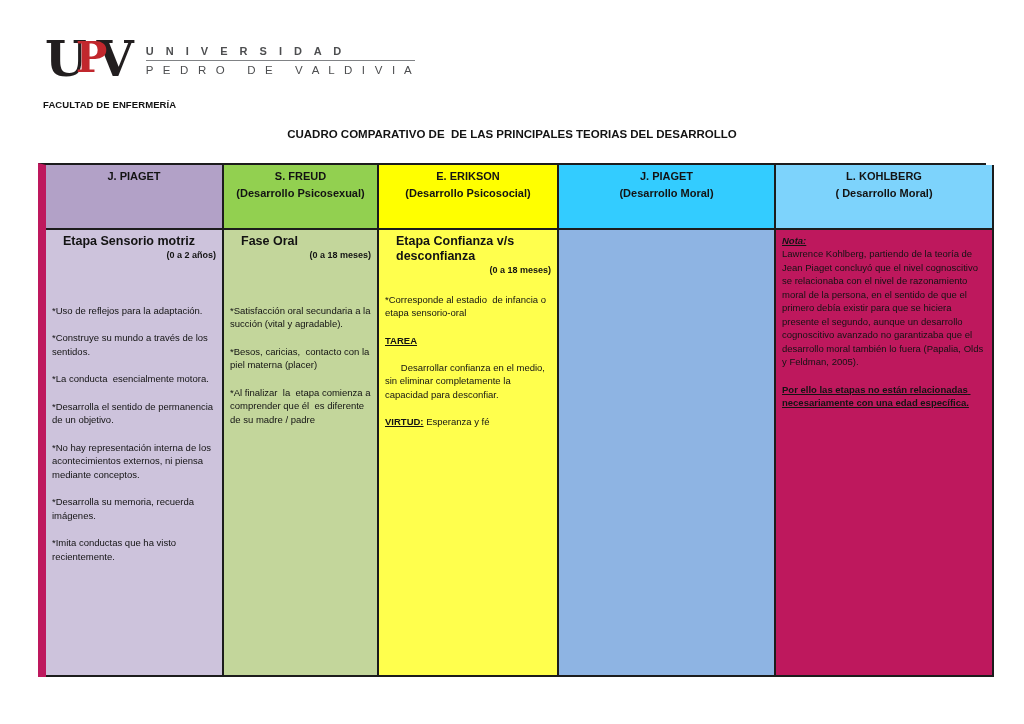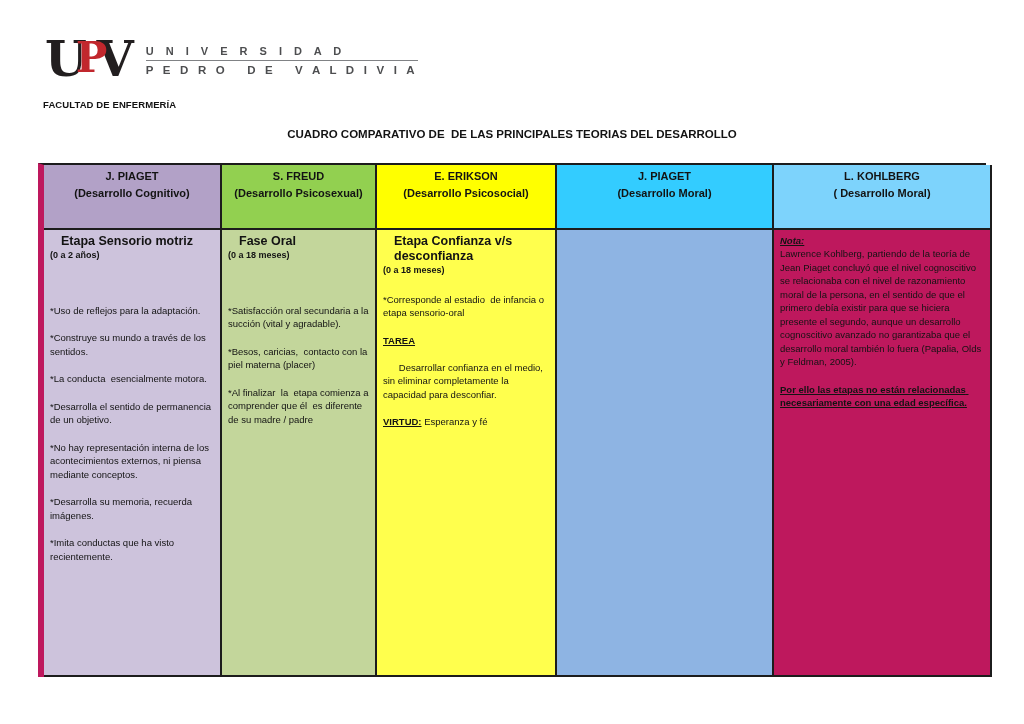--- a/index.html
+++ b/index.html
@@ -22,21 +22,21 @@
     font-family: "DejaVu Serif", serif; font-weight: bold; font-size: 42px; color: #c1272d;
     margin: 0 -11px; position: relative; top: 1px; z-index: 1;
   }
   .logo-word { margin-left: 12px; padding-top: 7px; }
   .logo-word .wm1 {
     font-size: 11px; font-weight: 600; letter-spacing: 4.5px; color: #4d4e50;
     border-bottom: 1.5px solid #808285; padding-bottom: 3px; margin-bottom: 3px;
     white-space: pre;
   }
   .logo-word .wm2 {
-    font-size: 11.5px; font-weight: 700; letter-spacing: 3.2px; color: #4d4e50; white-space: pre;
+    font-size: 11.5px; font-weight: 400; letter-spacing: 3.2px; color: #4d4e50; white-space: pre;
   }
 
   
   .faculty {
     position: absolute; left: 43px; top: 99px;
     font-size: 9.5px; font-weight: bold; color: #131313; letter-spacing: 0.1px;
   }
   .doc-title {
     position: absolute; left: 38px; top: 128px; width: 948px;
     text-align: center; font-size: 11.5px; font-weight: bold; color: #131313;
@@ -44,36 +44,36 @@
   }
 
   
   .comp-table {
     position: absolute; left: 38px; top: 163px; width: 948px;
     display: grid;
     grid-template-columns: 178px 155px 180px 217px 218px;
     grid-template-rows: 65px 447px;
     grid-auto-flow: column;
     border-top: 2px solid #1c1c1c;
-    border-left: 6px solid #be185d;
+    border-left: 8px solid #be185d;
   }
   .cell {
     border-right: 2px solid #1c1c1c;
     border-bottom: 2px solid #1c1c1c;
     overflow: hidden;
   }
   .cell-header {
     text-align: center; font-weight: bold; font-size: 11px; line-height: 1.55;
     padding-top: 3px; color: #131313;
   }
   .cell-body {
     padding: 4px 6px 0 6px; font-size: 9.5px; line-height: 1.42; color: #131313;
   }
   .block-heading { font-size: 12.5px; font-weight: bold; line-height: 1.2; padding-left: 11px; }
-  .block-age { font-size: 9px; font-weight: bold; margin-bottom: 42px; }
+  .block-age { font-size: 9px; font-weight: bold; margin-bottom: 42px; text-align: right; }
   .age-sm { margin-bottom: 16px; }
   .para { margin: 0 0 14px 0; white-space: pre-wrap; }
   .para:last-child { margin-bottom: 0; }
   .label-underline { font-weight: bold; text-decoration: underline; }
   .note-label { font-weight: bold; font-style: italic; text-decoration: underline; }
   .emphasis { font-weight: bold; text-decoration: underline; margin-top: 14px; white-space: pre-wrap; }
 </style>
 </head>
 <body>
 
@@ -89,21 +89,20 @@
   </div>
 </div>
 
 <div class="faculty">FACULTAD DE ENFERMERÍA</div>
 <h1 class="doc-title">CUADRO COMPARATIVO DE  DE LAS PRINCIPALES TEORIAS DEL DESARROLLO</h1>
 
 <div class="comp-table">
 
   <div class="cell cell-header" style="background-color: rgb(178, 161, 199);">
     <div>J. PIAGET</div>
-    <div>(Desarrollo Cognitivo)</div>
   </div>
   <div class="cell cell-body" style="background-color: rgb(205, 195, 220);">
     <div class="block-heading">Etapa Sensorio motriz</div>
     <div class="block-age">(0 a 2 años)</div>
     <p class="para">*Uso de reflejos para la adaptación.</p>
     <p class="para">*Construye su mundo a través de los sentidos.</p>
     <p class="para">*La conducta  esencialmente motora.</p>
     <p class="para">*Desarrolla el sentido de permanencia de un objetivo.</p>
     <p class="para">*No hay representación interna de los acontecimientos externos, ni piensa mediante conceptos.</p>
     <p class="para">*Desarrolla su memoria, recuerda imágenes.</p>

